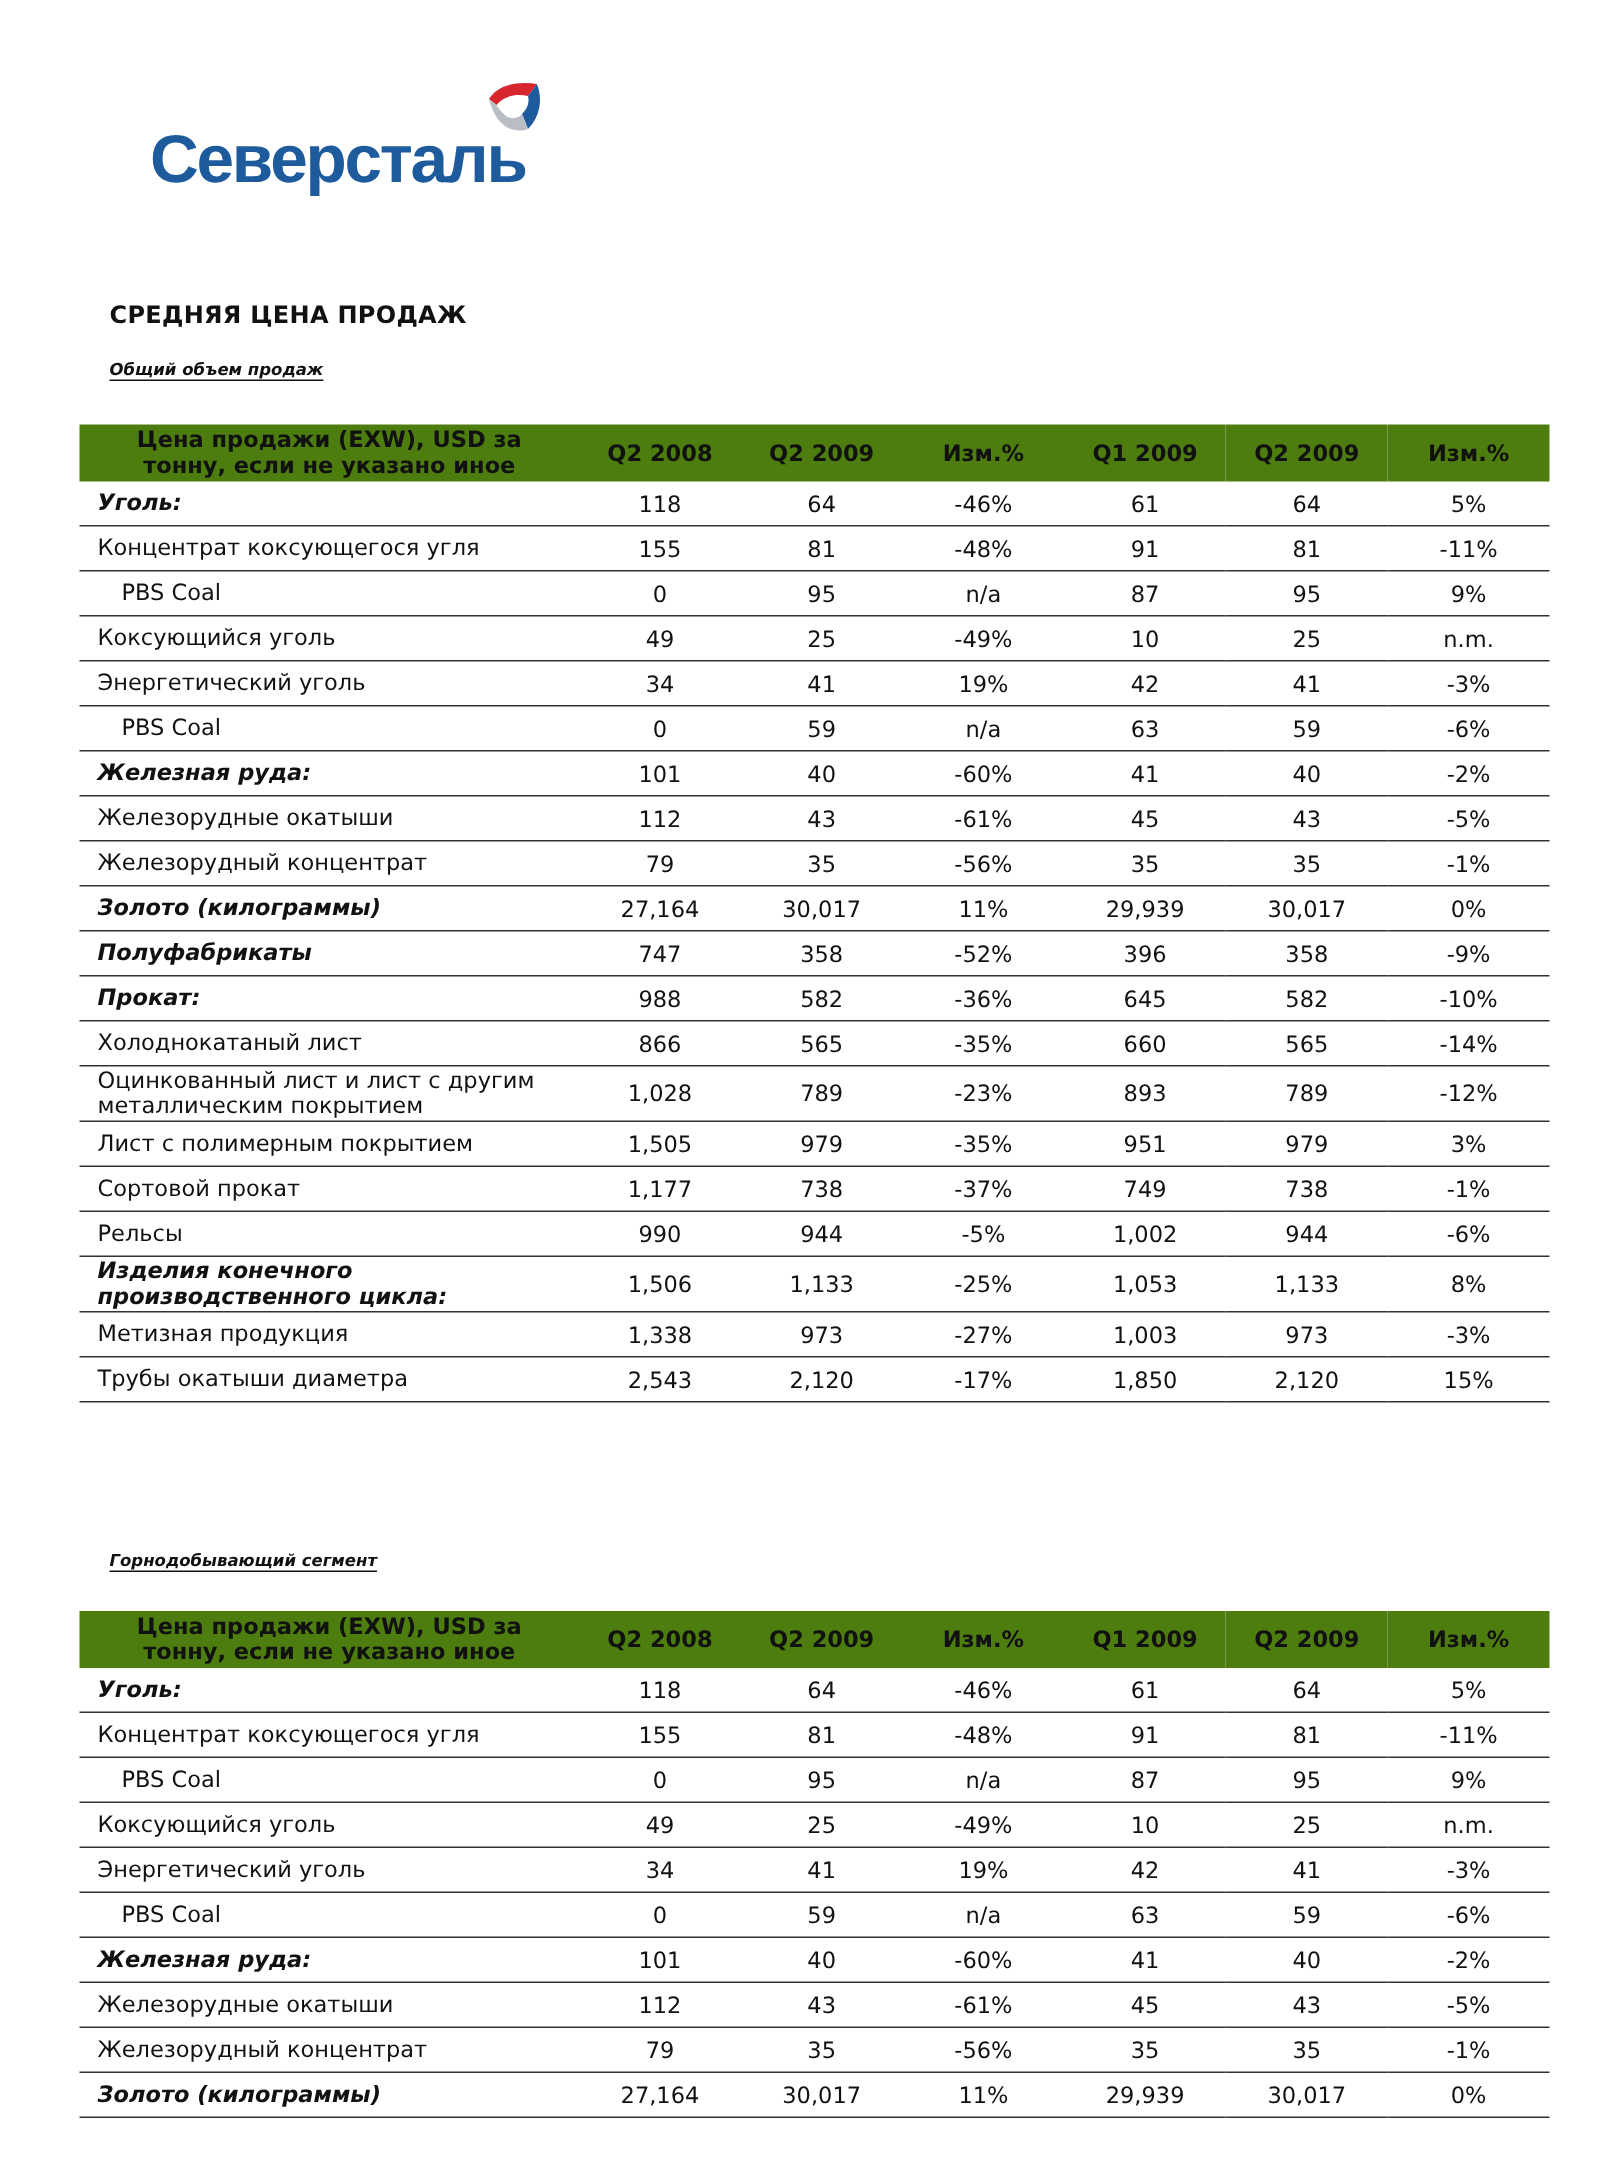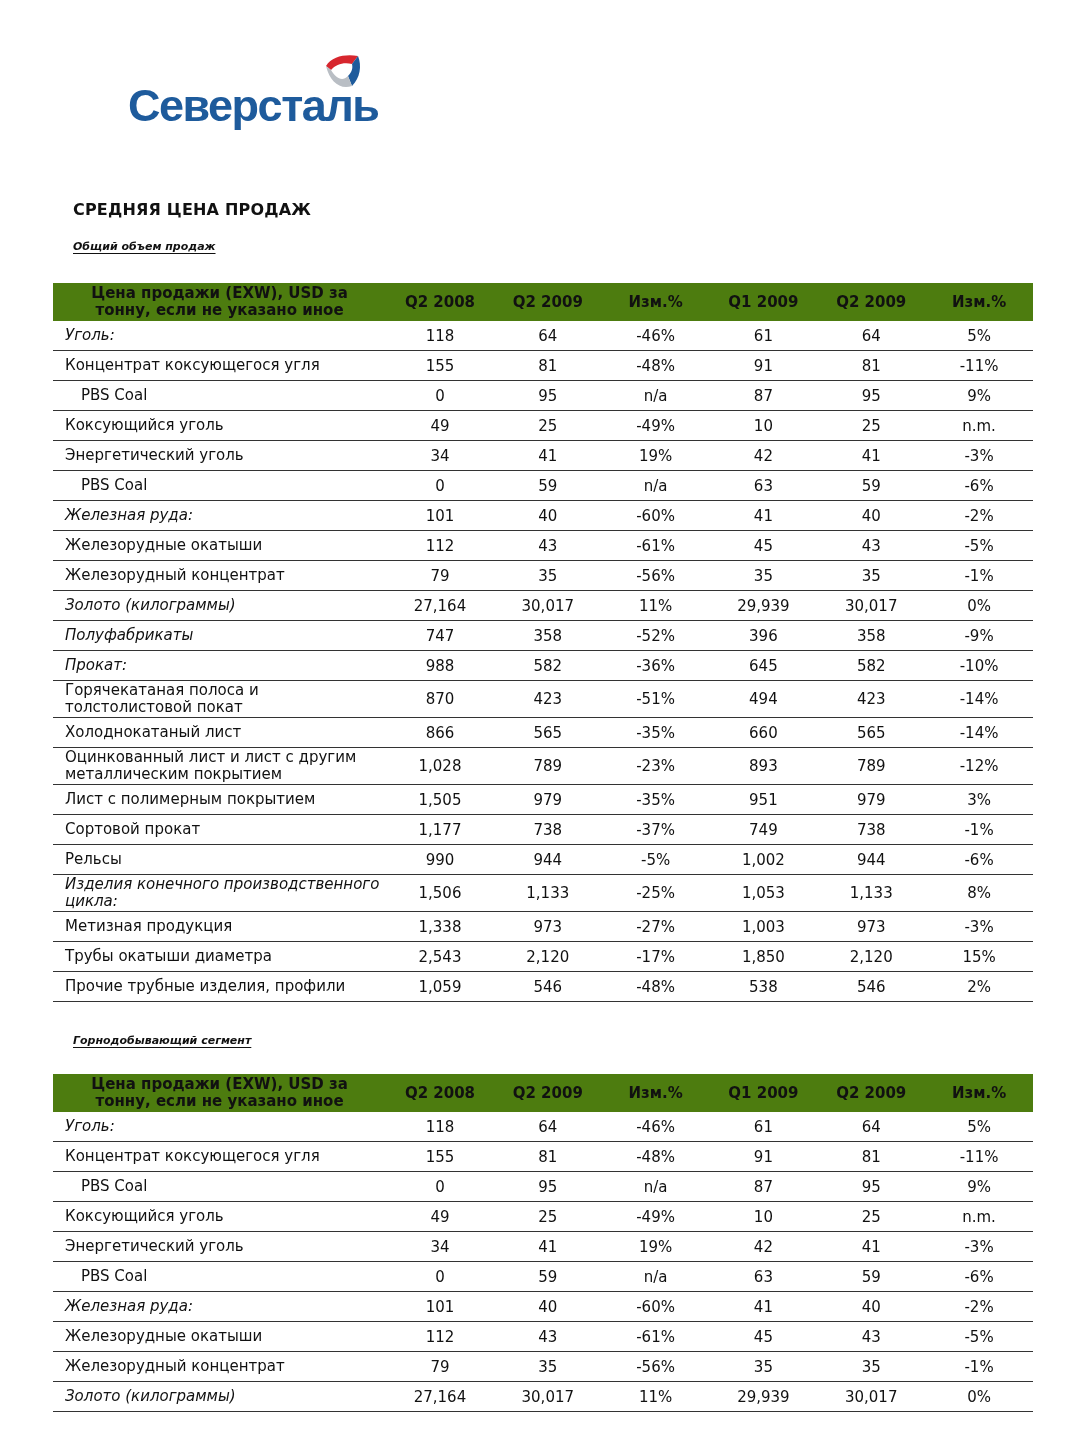--- a/index.html
+++ b/index.html
@@ -7,21 +7,21 @@
     width: 1065px; height: 1440px; position: relative; overflow: hidden;
     font-family: "DejaVu Sans", "Liberation Sans", sans-serif;
     color: #111;
   }
   .logo {
     position: absolute; left: 100px; top: 50px; width: 270px; height: 95px;
   }
   .logo-text {
     position: absolute; left: 0; top: 30px;
     font-family: "Liberation Sans", sans-serif; font-weight: bold;
-    font-size: 45px; letter-spacing: -1.5px; color: #1e5b9c; margin-left: 28px;
+    font-size: 45px; letter-spacing: -1.5px; color: #1e5b9c;
   }
   .logo-mark { position: absolute; left: 222px; top: 2px; width: 42px; height: 40px; }
   .doc-title {
     position: absolute; left: 73px; top: 200px;
     font-size: 16px; font-weight: bold; letter-spacing: 0.2px;
   }
   .section-title {
     position: absolute; left: 73px;
     font-size: 11px; font-weight: bold; font-style: italic;
     text-decoration: underline; text-underline-offset: 3px;
@@ -33,21 +33,21 @@
   table.prices th {
     background: #4d7c0f; font-weight: bold; font-size: 15px;
     text-align: center; padding: 0; height: 38px; line-height: 17px;
   }
   table.prices td {
     padding: 0; height: 29px; border-bottom: 1.5px solid #333;
     text-align: center; white-space: nowrap;
   }
   table.prices td.label { text-align: left; padding-left: 12px; white-space: normal; line-height: 17px; }
   table.prices td.label.indent { padding-left: 28px; }
-  table.prices td.label.bold { font-weight: normal; font-style: italic; }
+  table.prices td.label.bold { font-weight: bold; font-style: italic; }
   table.prices tr.tall td { height: 36px; }
   col.c-label { width: 333px; }
   col.c-num { width: 107.8px; }
 </style>
 </head>
 <body>
 
 <div class="logo">
   <svg class="logo-mark" viewBox="0 0 42 40">
     <path d="M4 14 C10 4, 24 2, 36 4 L30 12 C22 10, 14 12, 9 18 Z" fill="#d7262e"></path>
@@ -183,29 +183,20 @@
       </tr>
       <tr>
         <td class="label bold">Прокат:</td>
         <td>988</td>
         <td>582</td>
         <td>-36%</td>
         <td>645</td>
         <td>582</td>
         <td>-10%</td>
       </tr>
-      <tr class="tall">
-        <td class="label">Горячекатаная полоса и толстолистовой покат</td>
-        <td>870</td>
-        <td>423</td>
-        <td>-51%</td>
-        <td>494</td>
-        <td>423</td>
-        <td>-14%</td>
-      </tr>
       <tr>
         <td class="label">Холоднокатаный лист</td>
         <td>866</td>
         <td>565</td>
         <td>-35%</td>
         <td>660</td>
         <td>565</td>
         <td>-14%</td>
       </tr>
       <tr class="tall">
@@ -263,29 +254,20 @@
         <td>-3%</td>
       </tr>
       <tr>
         <td class="label">Трубы окатыши диаметра</td>
         <td>2,543</td>
         <td>2,120</td>
         <td>-17%</td>
         <td>1,850</td>
         <td>2,120</td>
         <td>15%</td>
-      </tr>
-      <tr>
-        <td class="label">Прочие трубные изделия, профили</td>
-        <td>1,059</td>
-        <td>546</td>
-        <td>-48%</td>
-        <td>538</td>
-        <td>546</td>
-        <td>2%</td>
       </tr>
     </tbody>
 </table>
 
 <div class="section-title" style="top:1034px;">Горнодобывающий сегмент</div>
 <table class="prices" id="t1" style="top:1074px;">
   <colgroup>
       <col class="c-label">
       <col class="c-num">
       <col class="c-num">

